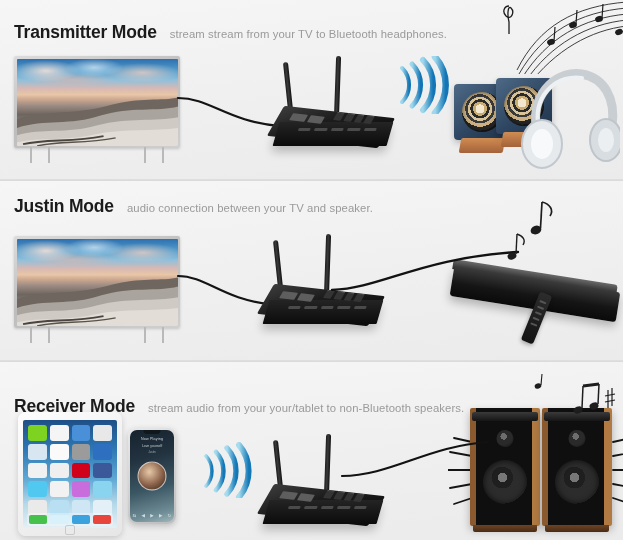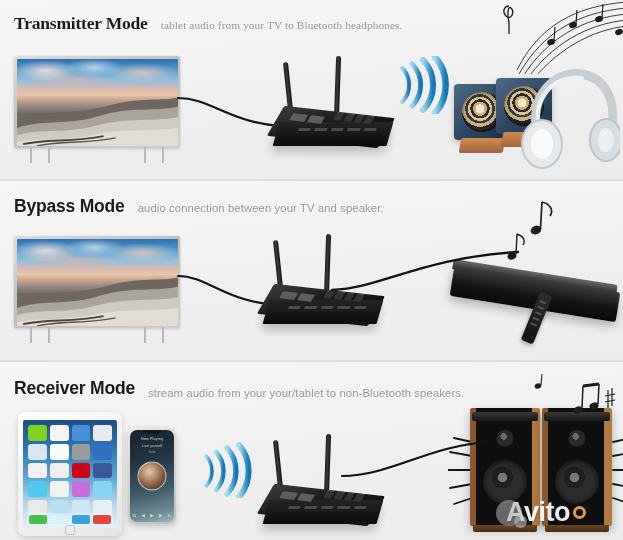--- a/index.html
+++ b/index.html
@@ -28,23 +28,23 @@
 
   .divider {
     position: absolute; left: 0; width: 623px; height: 3px;
     background: linear-gradient(180deg,#e2e2e2 0%,#d8d8d8 45%,#f6f6f6 100%);
   }
   #divider-1 { top: 179px; }
   #divider-2 { top: 360px; }
 
   
   .heading-row { position: absolute; left: 14px; display: flex; align-items: baseline; z-index: 14; }
-  #heading-transmitter { top: 13px; font-family: Liberation Serif, serif; }
+  #heading-transmitter { top: 22px; }
   #heading-bypass      { top: 196px; }
-  #heading-receiver    { top: 378px; align-items: flex-end; }
+  #heading-receiver    { top: 396px; }
 
   .mode-title {
     font-size: 17.5px; font-weight: 700; color: #1b1b1b;
     letter-spacing: -0.2px; white-space: nowrap;
   }
   .mode-sub {
     font-size: 11.3px; color: #9a9a9a; margin-left: 13px; white-space: nowrap;
     letter-spacing: .1px;
   }
 
@@ -379,21 +379,21 @@
         <path d="M59,45 L60,31" stroke="#1d1d1d" stroke-width="1.2"></path>
         <ellipse cx="124" cy="36" rx="4" ry="3" transform="rotate(-20 124 36)"></ellipse>
       </g>
       <g stroke="#1d1d1d" fill="none" stroke-width="1.3">
         <path d="M14,10 C9,10 7,16 11,20 C16,25 20,16 16,12 C13,9 12,18 14,26 L14,38"></path>
       </g>
     </svg>
 
     <div class="heading-row" id="heading-transmitter">
       <span class="mode-title">Transmitter Mode</span>
-      <span class="mode-sub">tablet audio from your TV to Bluetooth headphones.</span>
+      <span class="mode-sub">stream stream from your TV to Bluetooth headphones.</span>
     </div>
   </div>
 
   <div class="divider" id="divider-1"></div>
 
   <div class="panel" id="panel-bypass">
     <div class="panel-bg"></div>
   </div>
 
   <div class="tv" id="tv-bypass">
@@ -463,21 +463,21 @@
       <ellipse cx="44" cy="34" rx="5.5" ry="4.2" transform="rotate(-20 44 34)" stroke-width="0"></ellipse>
       <path d="M48.5,32 L50,6" stroke-width="1.7" fill="none"></path>
       <path d="M50,6 C58,8 62,14 58,20" stroke-width="1.7" fill="none"></path>
       <ellipse cx="20" cy="60" rx="4.5" ry="3.4" transform="rotate(-20 20 60)" stroke-width="0"></ellipse>
       <path d="M24,58 L25,38" stroke-width="1.4" fill="none"></path>
       <path d="M25,38 C31,40 34,44 31,49" stroke-width="1.4" fill="none"></path>
     </g>
   </svg>
 
   <div class="heading-row" id="heading-bypass">
-    <span class="mode-title">Bypass Mode</span>
+    <span class="mode-title">Justin Mode</span>
     <span class="mode-sub">audio connection between your TV and speaker.</span>
   </div>
 
   <div class="divider" id="divider-2"></div>
 
   <div class="panel" id="panel-receiver">
     <div class="panel-bg"></div>
   </div>
 
   <div id="tablet">
@@ -621,20 +621,14 @@
       <path d="M84,16 L84,34 M88,14 L88,32" stroke-width="1.2" fill="none"></path>
       <path d="M81,22 L91,20 M81,28 L91,26" stroke-width="1.2" fill="none"></path>
     </g>
   </svg>
 
   <div class="heading-row" id="heading-receiver">
     <span class="mode-title">Receiver Mode</span>
     <span class="mode-sub">stream audio from your your/tablet to non-Bluetooth speakers.</span>
   </div>
 
-  <div id="watermark">
-    <div class="wm-blob"></div>
-    <div class="wm-blob2"></div>
-    <span class="wm-text">Avito</span>
-    <span class="wm-dot"></span>
-  </div>
 
 </div>
 
 </body></html>

